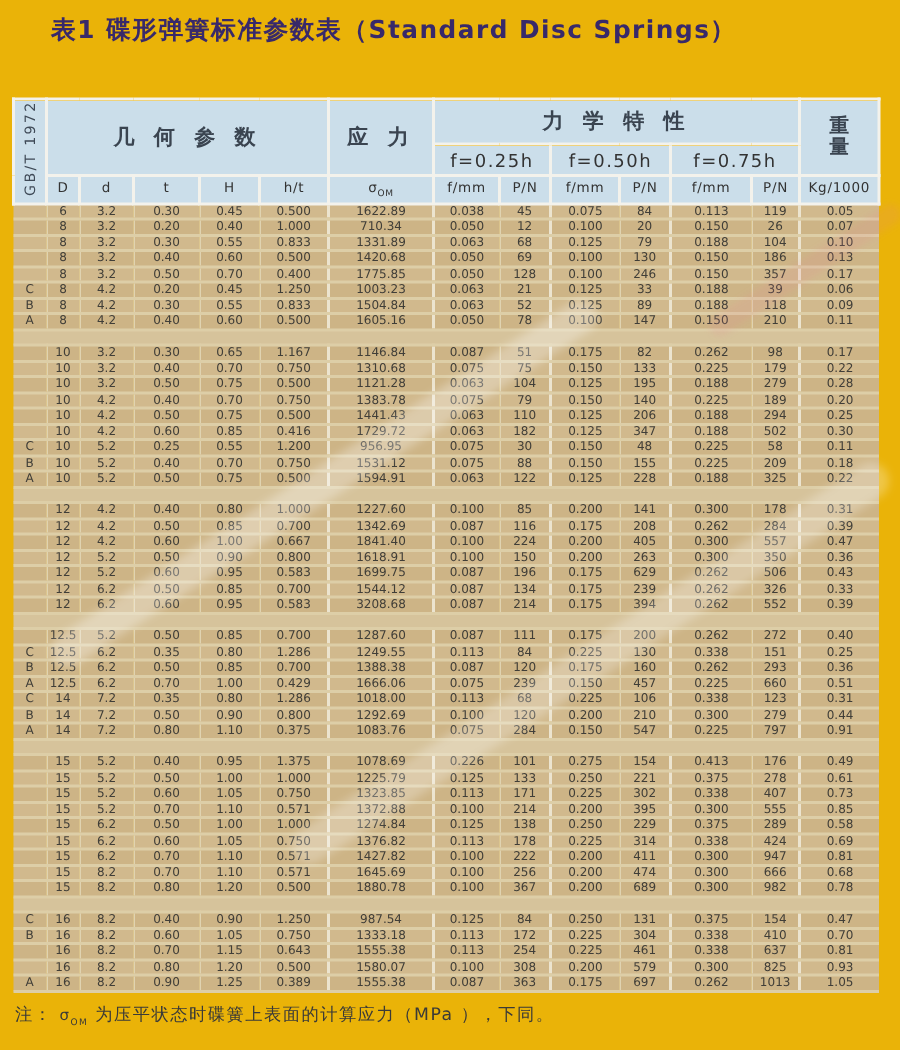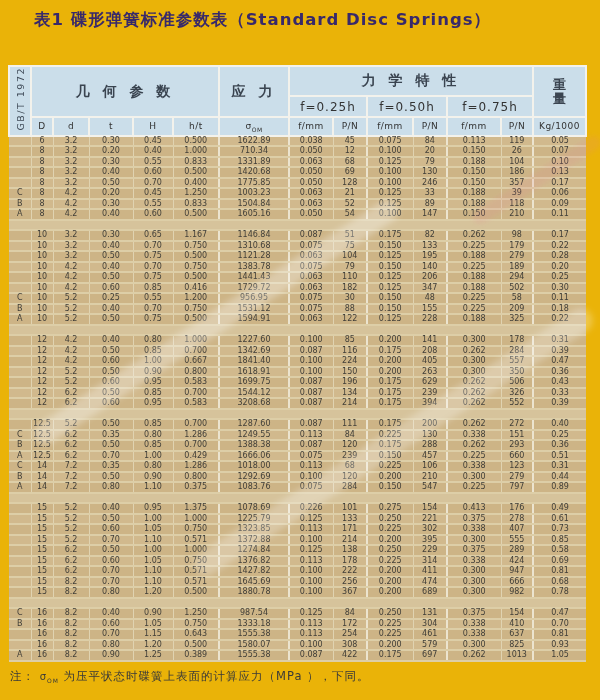--- a/index.html
+++ b/index.html
@@ -240,21 +240,21 @@
           </tr>
           <tr>
             <td>A</td>
             <td>8</td>
             <td>4.2</td>
             <td>0.40</td>
             <td>0.60</td>
             <td>0.500</td>
             <td class="gb">1605.16</td>
             <td class="gb">0.050</td>
-            <td>54</td>
+            <td>78</td>
             <td class="gb">0.100</td>
             <td>147</td>
             <td class="gb">0.150</td>
             <td>210</td>
             <td class="gb">0.11</td>
           </tr>
           <tr>
             <td colspan="14" class="spacer"></td>
           </tr>
           <tr>
@@ -555,21 +555,21 @@
             <td>B</td>
             <td>12.5</td>
             <td>6.2</td>
             <td>0.50</td>
             <td>0.85</td>
             <td>0.700</td>
             <td class="gb">1388.38</td>
             <td class="gb">0.087</td>
             <td>120</td>
             <td class="gb">0.175</td>
-            <td>288</td>
+            <td>160</td>
             <td class="gb">0.262</td>
             <td>293</td>
             <td class="gb">0.36</td>
           </tr>
           <tr>
             <td>A</td>
             <td>12.5</td>
             <td>6.2</td>
             <td>0.70</td>
             <td>1.00</td>
@@ -622,21 +622,21 @@
             <td>0.80</td>
             <td>1.10</td>
             <td>0.375</td>
             <td class="gb">1083.76</td>
             <td class="gb">0.075</td>
             <td>284</td>
             <td class="gb">0.150</td>
             <td>547</td>
             <td class="gb">0.225</td>
             <td>797</td>
-            <td class="gb">0.89</td>
+            <td class="gb">0.91</td>
           </tr>
           <tr>
             <td colspan="14" class="spacer"></td>
           </tr>
           <tr>
             <td></td>
             <td>15</td>
             <td>5.2</td>
             <td>0.40</td>
             <td>0.95</td>
@@ -847,21 +847,21 @@
           </tr>
           <tr>
             <td>A</td>
             <td>16</td>
             <td>8.2</td>
             <td>0.90</td>
             <td>1.25</td>
             <td>0.389</td>
             <td class="gb">1555.38</td>
             <td class="gb">0.087</td>
-            <td>422</td>
+            <td>363</td>
             <td class="gb">0.175</td>
             <td>697</td>
             <td class="gb">0.262</td>
             <td>1013</td>
             <td class="gb">1.05</td>
           </tr>
         </tbody>
     </table>
   </div>
 

